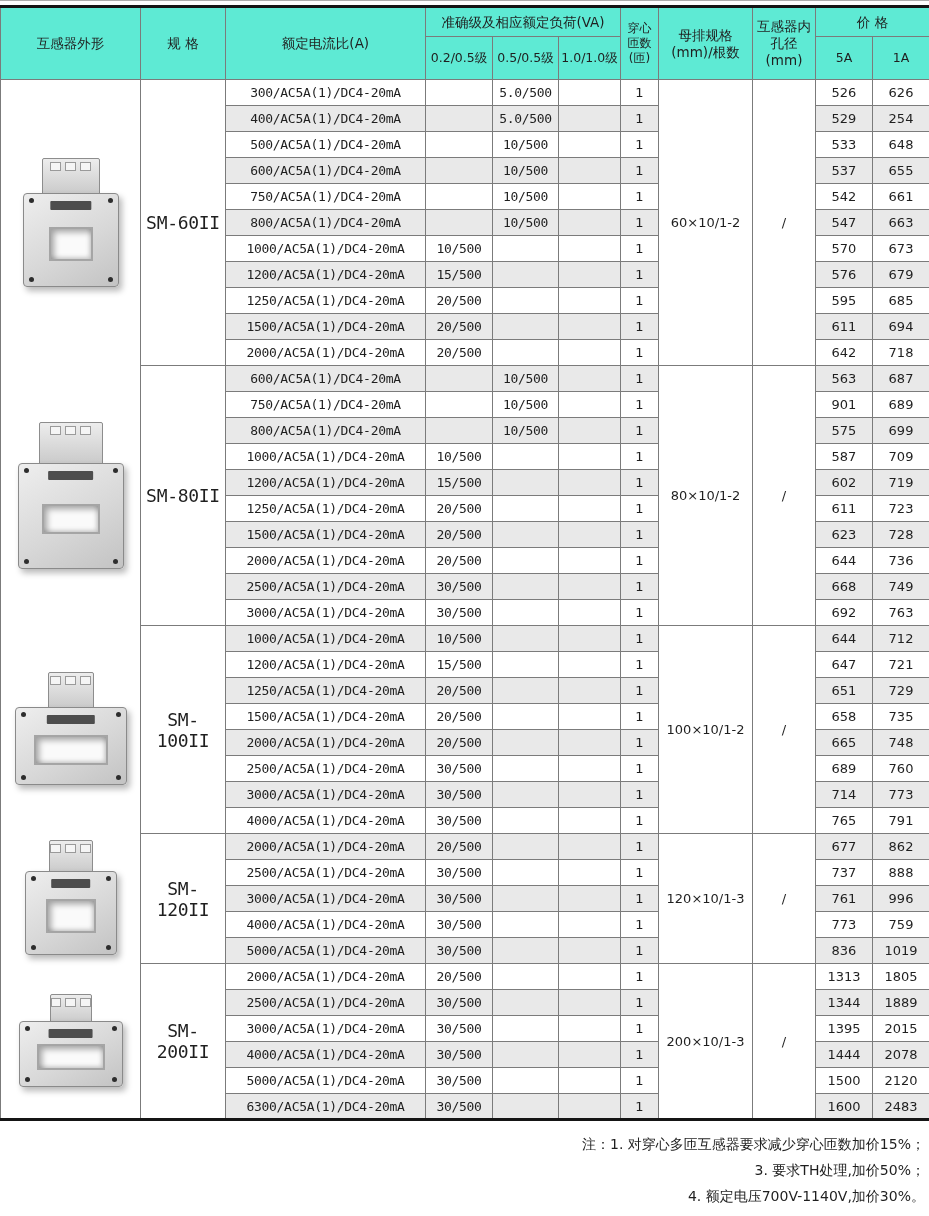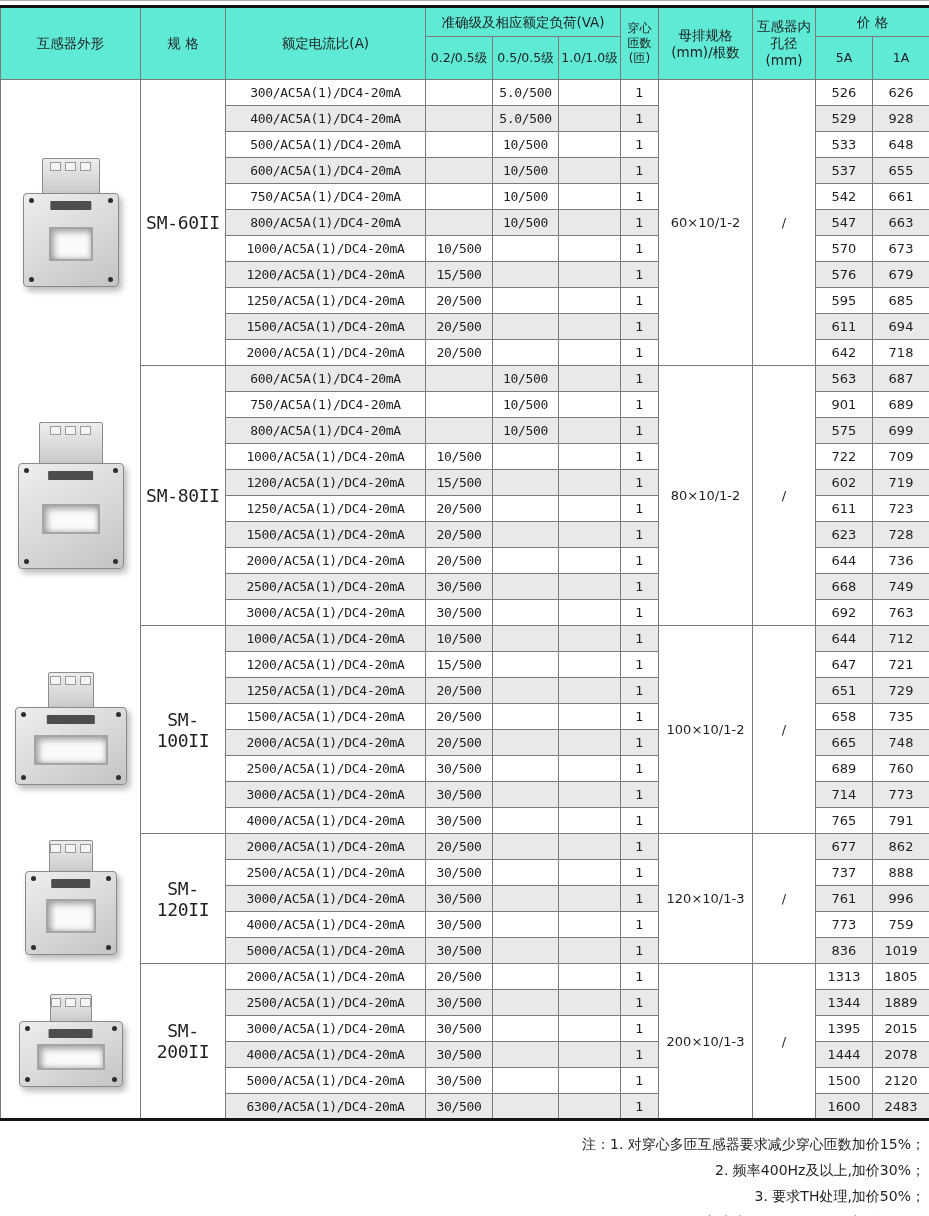--- a/index.html
+++ b/index.html
@@ -230,21 +230,21 @@
           <td class="c-price">526</td>
           <td class="c-price">626</td>
         </tr>
         <tr class="stripe">
           <td class="c-ratio">400/AC5A(1)/DC4-20mA</td>
           <td class="c-acc"></td>
           <td class="c-acc">5.0/500</td>
           <td class="c-acc"></td>
           <td class="c-turns">1</td>
           <td class="c-price">529</td>
-          <td class="c-price">928</td>
+          <td class="c-price">254</td>
         </tr>
         <tr>
           <td class="c-ratio">500/AC5A(1)/DC4-20mA</td>
           <td class="c-acc"></td>
           <td class="c-acc">10/500</td>
           <td class="c-acc"></td>
           <td class="c-turns">1</td>
           <td class="c-price">533</td>
           <td class="c-price">648</td>
         </tr>
@@ -349,21 +349,21 @@
           <td class="c-turns">1</td>
           <td class="c-price">575</td>
           <td class="c-price">699</td>
         </tr>
         <tr>
           <td class="c-ratio">1000/AC5A(1)/DC4-20mA</td>
           <td class="c-acc">10/500</td>
           <td class="c-acc"></td>
           <td class="c-acc"></td>
           <td class="c-turns">1</td>
-          <td class="c-price">722</td>
+          <td class="c-price">587</td>
           <td class="c-price">709</td>
         </tr>
         <tr class="stripe">
           <td class="c-ratio">1200/AC5A(1)/DC4-20mA</td>
           <td class="c-acc">15/500</td>
           <td class="c-acc"></td>
           <td class="c-acc"></td>
           <td class="c-turns">1</td>
           <td class="c-price">602</td>
           <td class="c-price">719</td>
@@ -591,17 +591,16 @@
           <td class="c-acc"></td>
           <td class="c-turns">1</td>
           <td class="c-price">1600</td>
           <td class="c-price">2483</td>
         </tr>
       </tbody>
   </table>
 
   <div class="notes">
     <div class="note-line"><span>注：</span><span>1. 对穿心多匝互感器要求减少穿心匝数加价15%；</span></div>
-    <div class="note-line indent">2. 频率400Hz及以上,加价30%；</div>
     <div class="note-line indent">3. 要求TH处理,加价50%；</div>
     <div class="note-line indent">4. 额定电压700V-1140V,加价30%。</div>
   </div>
 </div>
 
 </body></html>

